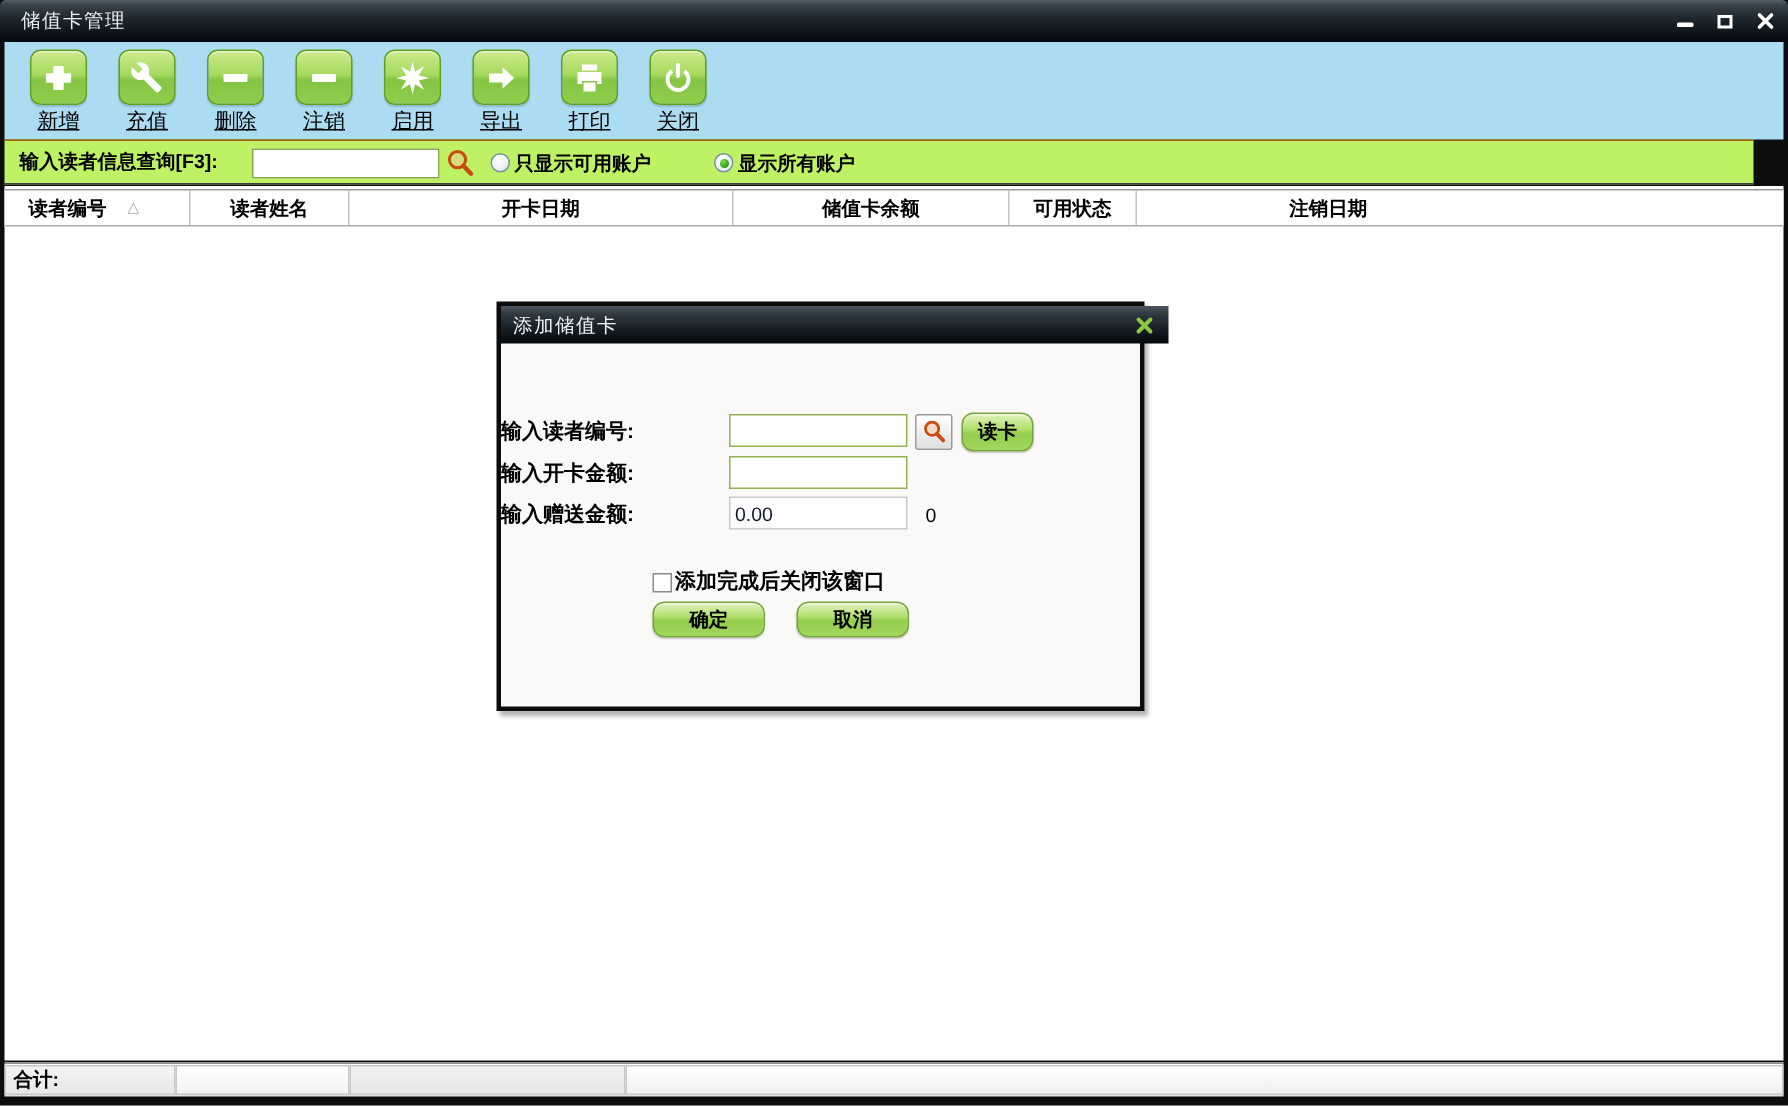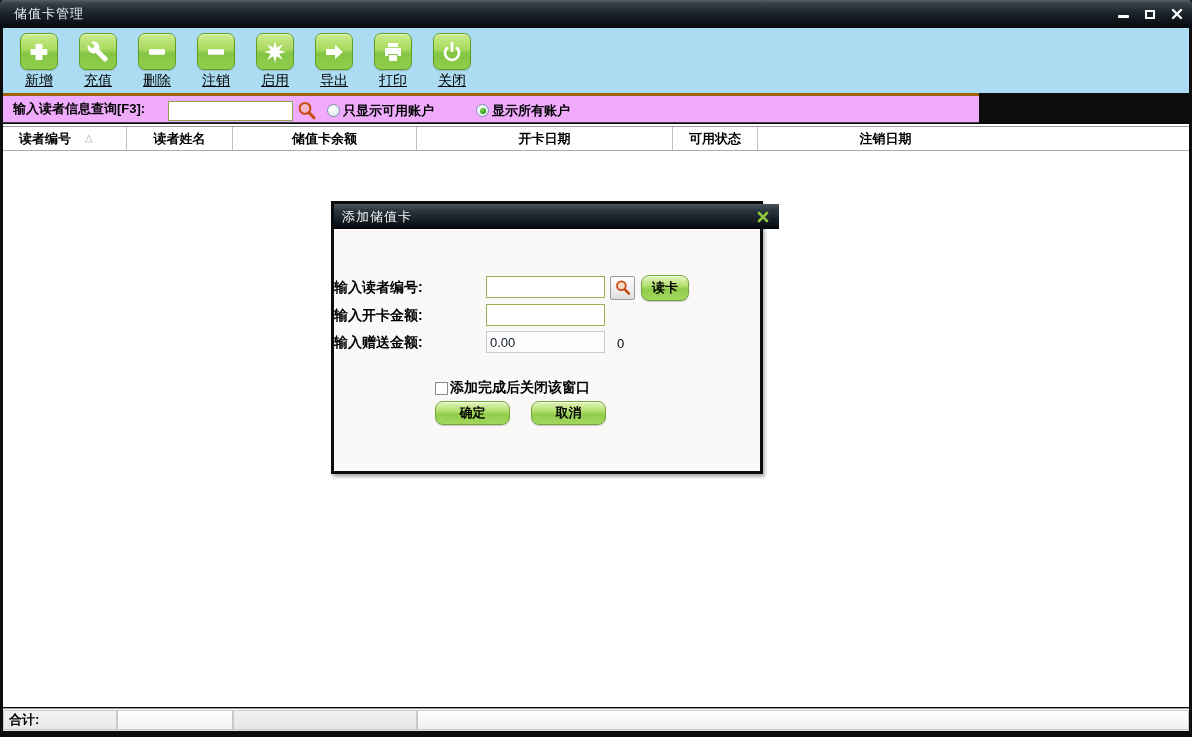--- a/index.html
+++ b/index.html
@@ -23,22 +23,22 @@
     background:#abdcf2; display:flex; align-items:flex-start; padding:5px 0 0 14px; gap:15px;text-decoration:underline; }
   .tool-item { width:44px; display:flex; flex-direction:column; align-items:center; gap:2px; cursor:pointer; }
   .tool-icon { width:38px; height:37px; border-radius:7px;
     background:linear-gradient(180deg,#cdeb8d 0%,#a6d95e 45%,#86c544 55%,#8fcd4d 100%);
     border:1px solid #61a01e; box-shadow:inset 0 1px 0 rgba(255,255,255,.55), 0 1px 1px rgba(0,0,0,.15);
     display:flex; align-items:center; justify-content:center; }
   .tool-icon svg { width:24px; height:24px; }
   .tool-label { font-size:14px; color:#000; }
 
   
-  .search-row { position:absolute; left:3px; top:93px; width:976px; height:30px; background:#f0abfc;
-    border-top:3px solid #a16207; border-bottom:1px solid #3a3d40; display:flex; align-items:center; }
+  .search-row { position:absolute; left:3px; top:93px; width:1166px; height:30px; background:#bef264;
+    border-top:1px solid #a16207; border-bottom:1px solid #3a3d40; display:flex; align-items:center; }
   .search-label { font-weight:bold; font-size:13px; margin-left:10px; }
   .search-input { position:absolute; left:165px; top:5px; width:125px; height:20px;
     border:1px solid #8aa653; outline:none; font-size:13px; padding:0 3px; }
   .search-mag { position:absolute; left:293px; top:4px; width:22px; height:22px; cursor:pointer; }
   .radio-group { position:absolute; left:324px; top:0; height:29px; display:flex; align-items:center;justify-content:center; }
   .radio-item { display:flex; align-items:center; gap:3px; cursor:pointer; }
   .radio-item.second { margin-left:42px; }
   .radio-circle { width:13px; height:13px; border-radius:50%; border:1px solid #7d92a4;
     background:radial-gradient(circle at 35% 30%, #ffffff 0%, #e8eef2 70%, #cfd9e0 100%);
     display:flex; align-items:center; justify-content:center; }
@@ -215,25 +215,25 @@
 
   <div class="grid-area">
     <div class="grid-header">
       <div class="grid-col first" style="width:124px">
         <span>读者编号</span>
         <span class="sort-tri">△</span>
       </div>
       <div class="grid-col" style="width:106px">
         <span>读者姓名</span>
       </div>
+      <div class="grid-col" style="width:256px">
+        <span>开卡日期</span>
+      </div>
       <div class="grid-col" style="width:184px">
         <span>储值卡余额</span>
-      </div>
-      <div class="grid-col" style="width:256px">
-        <span>开卡日期</span>
       </div>
       <div class="grid-col" style="width:85px">
         <span>可用状态</span>
       </div>
       <div class="grid-col" style="width:255px">
         <span>注销日期</span>
       </div>
     </div>
   </div>
 

